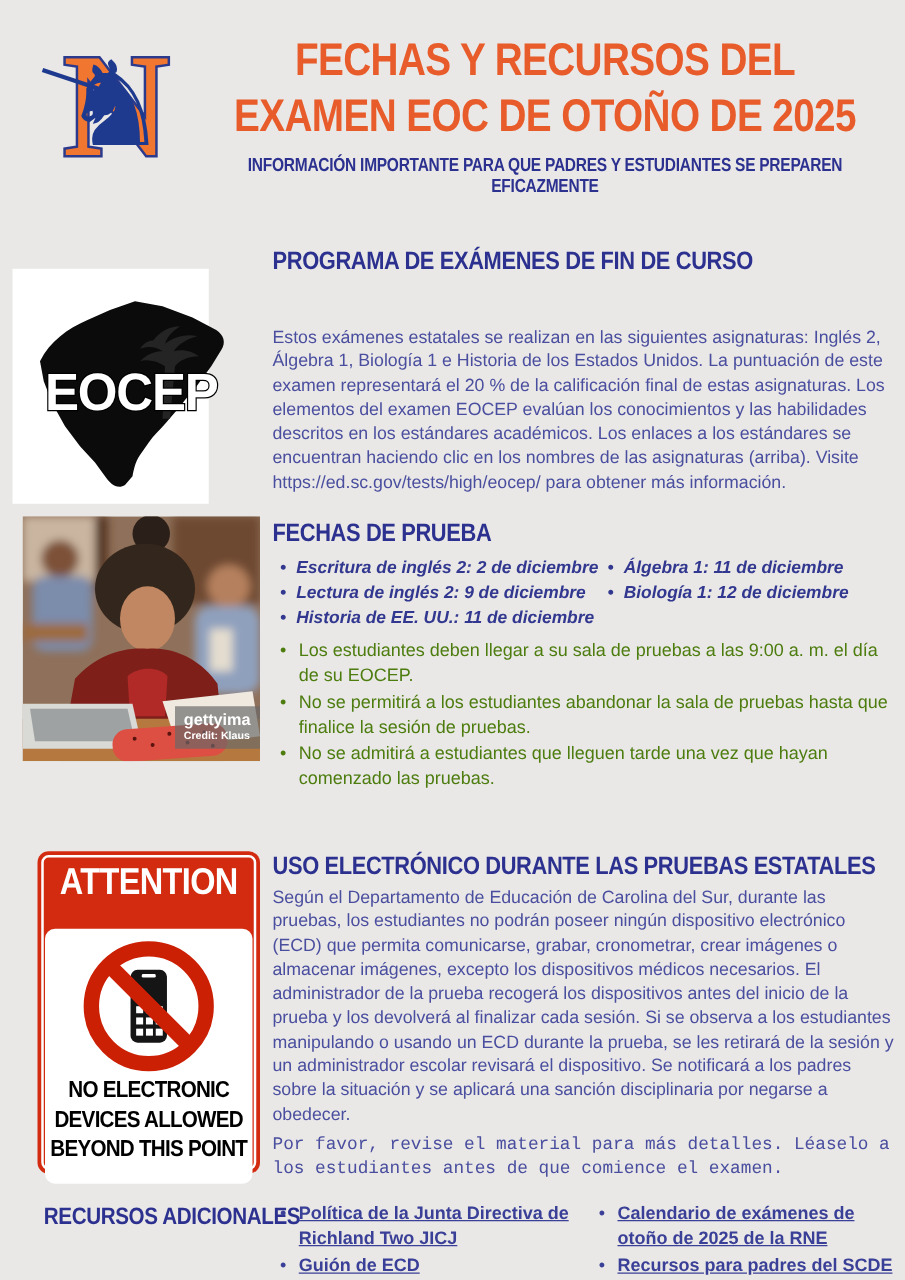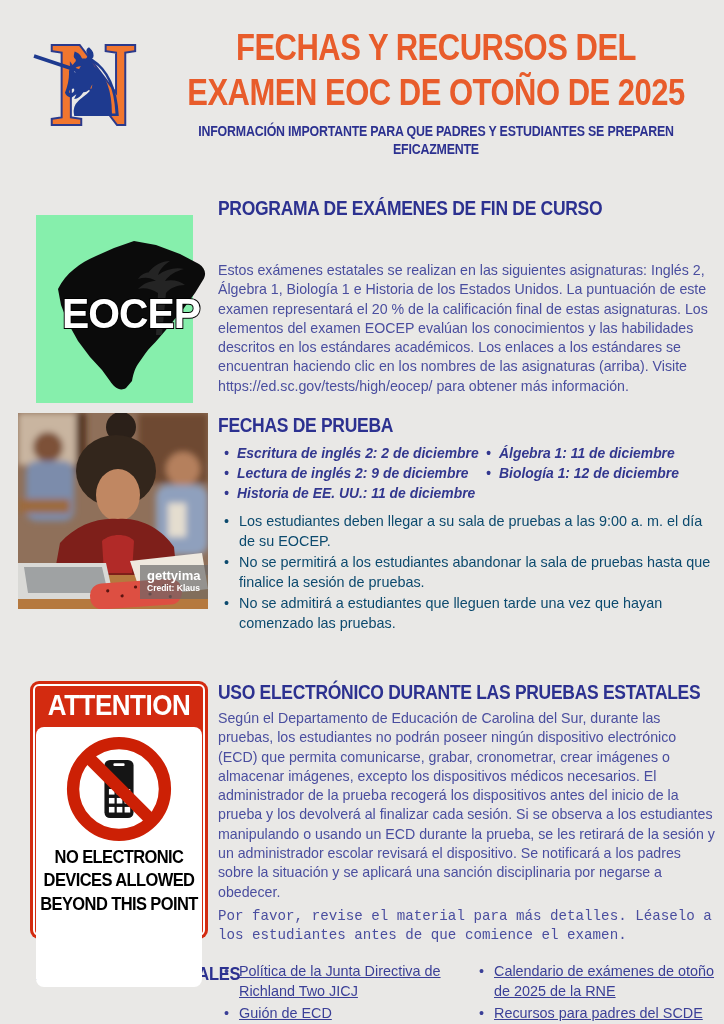--- a/index.html
+++ b/index.html
@@ -28,21 +28,21 @@
   .sec-h {
     color:#2C3190; font-weight:800; font-size:17.5px; letter-spacing:-0.3px;
     transform:scaleY(1.15); transform-origin:left top; white-space:nowrap;
   }
 
   
   .body-txt { color:#4A4E9F; font-size:14.2px; line-height:19.3px; }
   .body-txt .plain-url { color:inherit; text-decoration:none; }
 
   
-  .eocep-box { left:36px; top:215px; width:157px; height:188px; background:#86efac; }
+  .eocep-box { left:10px; top:215px; width:157px; height:188px; background:#ffffff; }
 
   
   .photo { left:18px; top:413px; width:190px; height:196px; overflow:hidden; }
   .watermark {
     position:absolute; right:0; top:152px; background:rgba(105,105,105,0.68);
     color:#fff; padding:4px 5px 5px 7px; min-width:68px;
   }
   .watermark .brand { font-weight:700; font-size:13px; line-height:14px; }
   .watermark .credit { font-weight:700; font-size:8.5px; line-height:11px; }
 
@@ -52,61 +52,61 @@
   .date-col.c1 { width:262px; }
   .date-col.c2 { width:234px; }
   .date-col li {
     position:relative; padding-left:15px; color:#32378F; font-weight:700;
     font-size:13.9px; line-height:20px;
   }
   .date-col li::before { content:"•"; position:absolute; left:2px; }
 
   .rules { left:222px; top:512px; width:500px; list-style:none; }
   .rules li {
-    position:relative; padding-left:17px; color:#0c4a6e;
+    position:relative; padding-left:17px; color:#4d7c0f;
     font-size:14.4px; line-height:19.6px; margin-bottom:2px;
   }
   .rules li::before { content:"•"; position:absolute; left:2px; }
 
   
   .sign {
     left:30px; top:681px; width:178px; height:258px;
     background:#D32B10; border-radius:9px; padding:4px 6px 6px 6px;
   }
   .sign::after {
     content:""; position:absolute; inset:3px; border:2px solid #ffffff;
     border-radius:6px; pointer-events:none;
   }
   .sign-head {
     color:#fff; font-weight:800; font-size:26px; text-align:center;
     letter-spacing:-0.5px; line-height:40px; height:42px;
     transform:scaleY(1.15); transform-origin:center center; white-space:nowrap;
   }
   .sign-panel {
-    background:#fff; border-radius:8px; height:260px; padding-top:6px;
-    display:flex; flex-direction:column; align-items:center; position:relative; z-index:1;
+    background:#fff; border-radius:8px; height:204px; padding-top:6px;
+    display:flex; flex-direction:column; align-items:center; position:relative; z-index:1;margin-top:16px;
   }
   .sign-msg {
     color:#000; font-weight:800; font-size:16.5px; line-height:21px;
     text-align:center; letter-spacing:-0.6px; transform:scaleY(1.12);
     transform-origin:center top; white-space:nowrap;
   }
 
   
   .res-h { left:35px; top:963px; font-size:16.5px; }
   .res-cols { left:222px; top:962px; width:500px; display:flex; }
   .res-col { list-style:none; }
   .res-col.c1 { width:255px; }
   .res-col.c2 { width:245px; }
   .res-col li {
     position:relative; padding-left:17px; color:#3A3F97;
     font-size:14.4px; line-height:19.5px; margin-bottom:3px;
   }
   .res-col li::before { content:"•"; position:absolute; left:2px; }
-  .res-col li span { text-decoration:underline; cursor:pointer; }
+  .res-col li span { text-decoration:underline; cursor:pointer;font-weight:bold; }
 </style>
 </head>
 <body>
 
 <div class="page">
 
   <div class="abs logo-box">
     <svg width="134" height="126" viewBox="0 0 134 126">
       <text x="67" y="104" font-family="Liberation Serif, serif" font-size="118" font-weight="bold" text-anchor="middle" fill="#F1762F" stroke="#2B3A8C" stroke-width="4" paint-order="stroke">N</text>
       <line x1="8" y1="36" x2="62" y2="54" stroke="#1E3A8F" stroke-width="3.5"></line>

